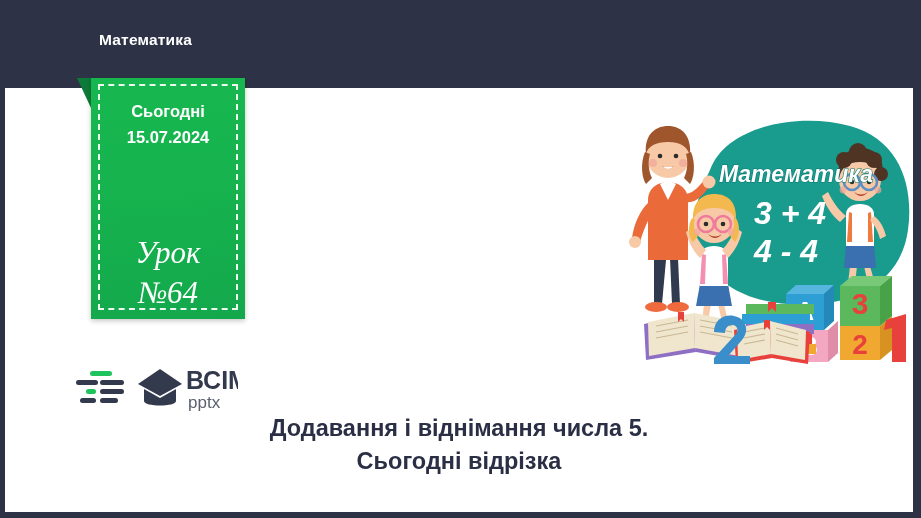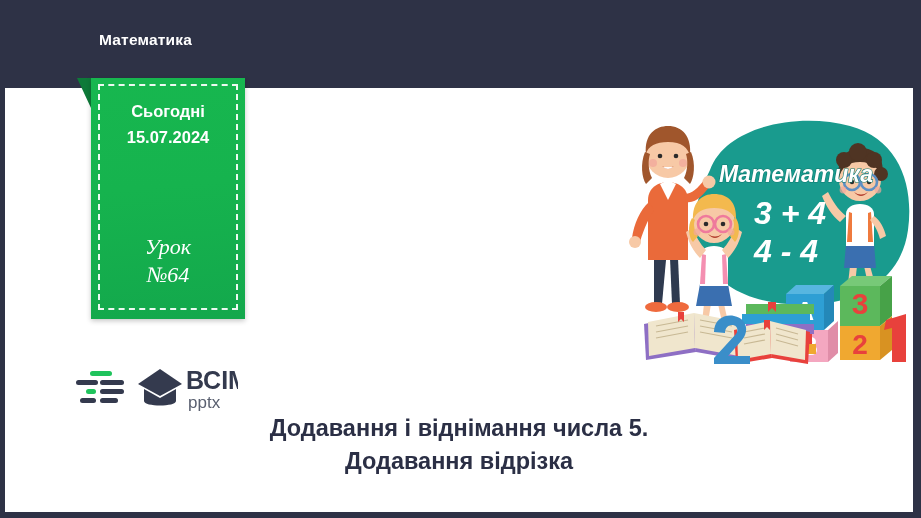--- a/index.html
+++ b/index.html
@@ -69,21 +69,21 @@
     line-height:1.55;
   }
   .ribbon-top-text span { display:block; }
   .ribbon-bottom-text {
     position:absolute;
     left:0; right:0; top:155px;
     text-align:center;
     color:#ffffff;
     font-family:"Liberation Serif", serif;
     font-style:italic;
-    font-size:22px;
+    font-size:31px;
     line-height:1.28;
   }
   .ribbon-bottom-text span { display:block; }
 
   
   .logo {
     position:absolute;
     left:76px; top:363px;
     width:162px; height:50px;
     z-index:25;
@@ -322,21 +322,21 @@
 
           <text x="178" y="74" font-family="Liberation Sans, sans-serif" font-size="23" font-weight="bold" font-style="italic" fill="#ffffff" text-anchor="middle" style="paint-order:stroke; stroke:#0f7c72; stroke-width:1.2;">Математика</text>
           <text x="172" y="116" font-family="Liberation Sans, sans-serif" font-size="32" font-weight="bold" font-style="italic" fill="#ffffff" text-anchor="middle">3 + 4</text>
           <text x="168" y="154" font-family="Liberation Sans, sans-serif" font-size="32" font-weight="bold" font-style="italic" fill="#ffffff" text-anchor="middle">4 - 4</text>
         </g>
       </svg>
     </div>
 
     <div class="lesson-title" style="top:324px;">
       <span>Додавання і віднімання числа 5.</span>
-      <span>Додавання відрізка</span>
+      <span>Сьогодні відрізка</span>
     </div>
   </div>
 
   <div class="ribbon-wrap">
     <div class="ribbon-fold"></div>
     <div class="ribbon">
       <div class="ribbon-dash"></div>
       <div class="ribbon-top-text">
         <span>Сьогодні</span>
         <span>15.07.2024</span>

